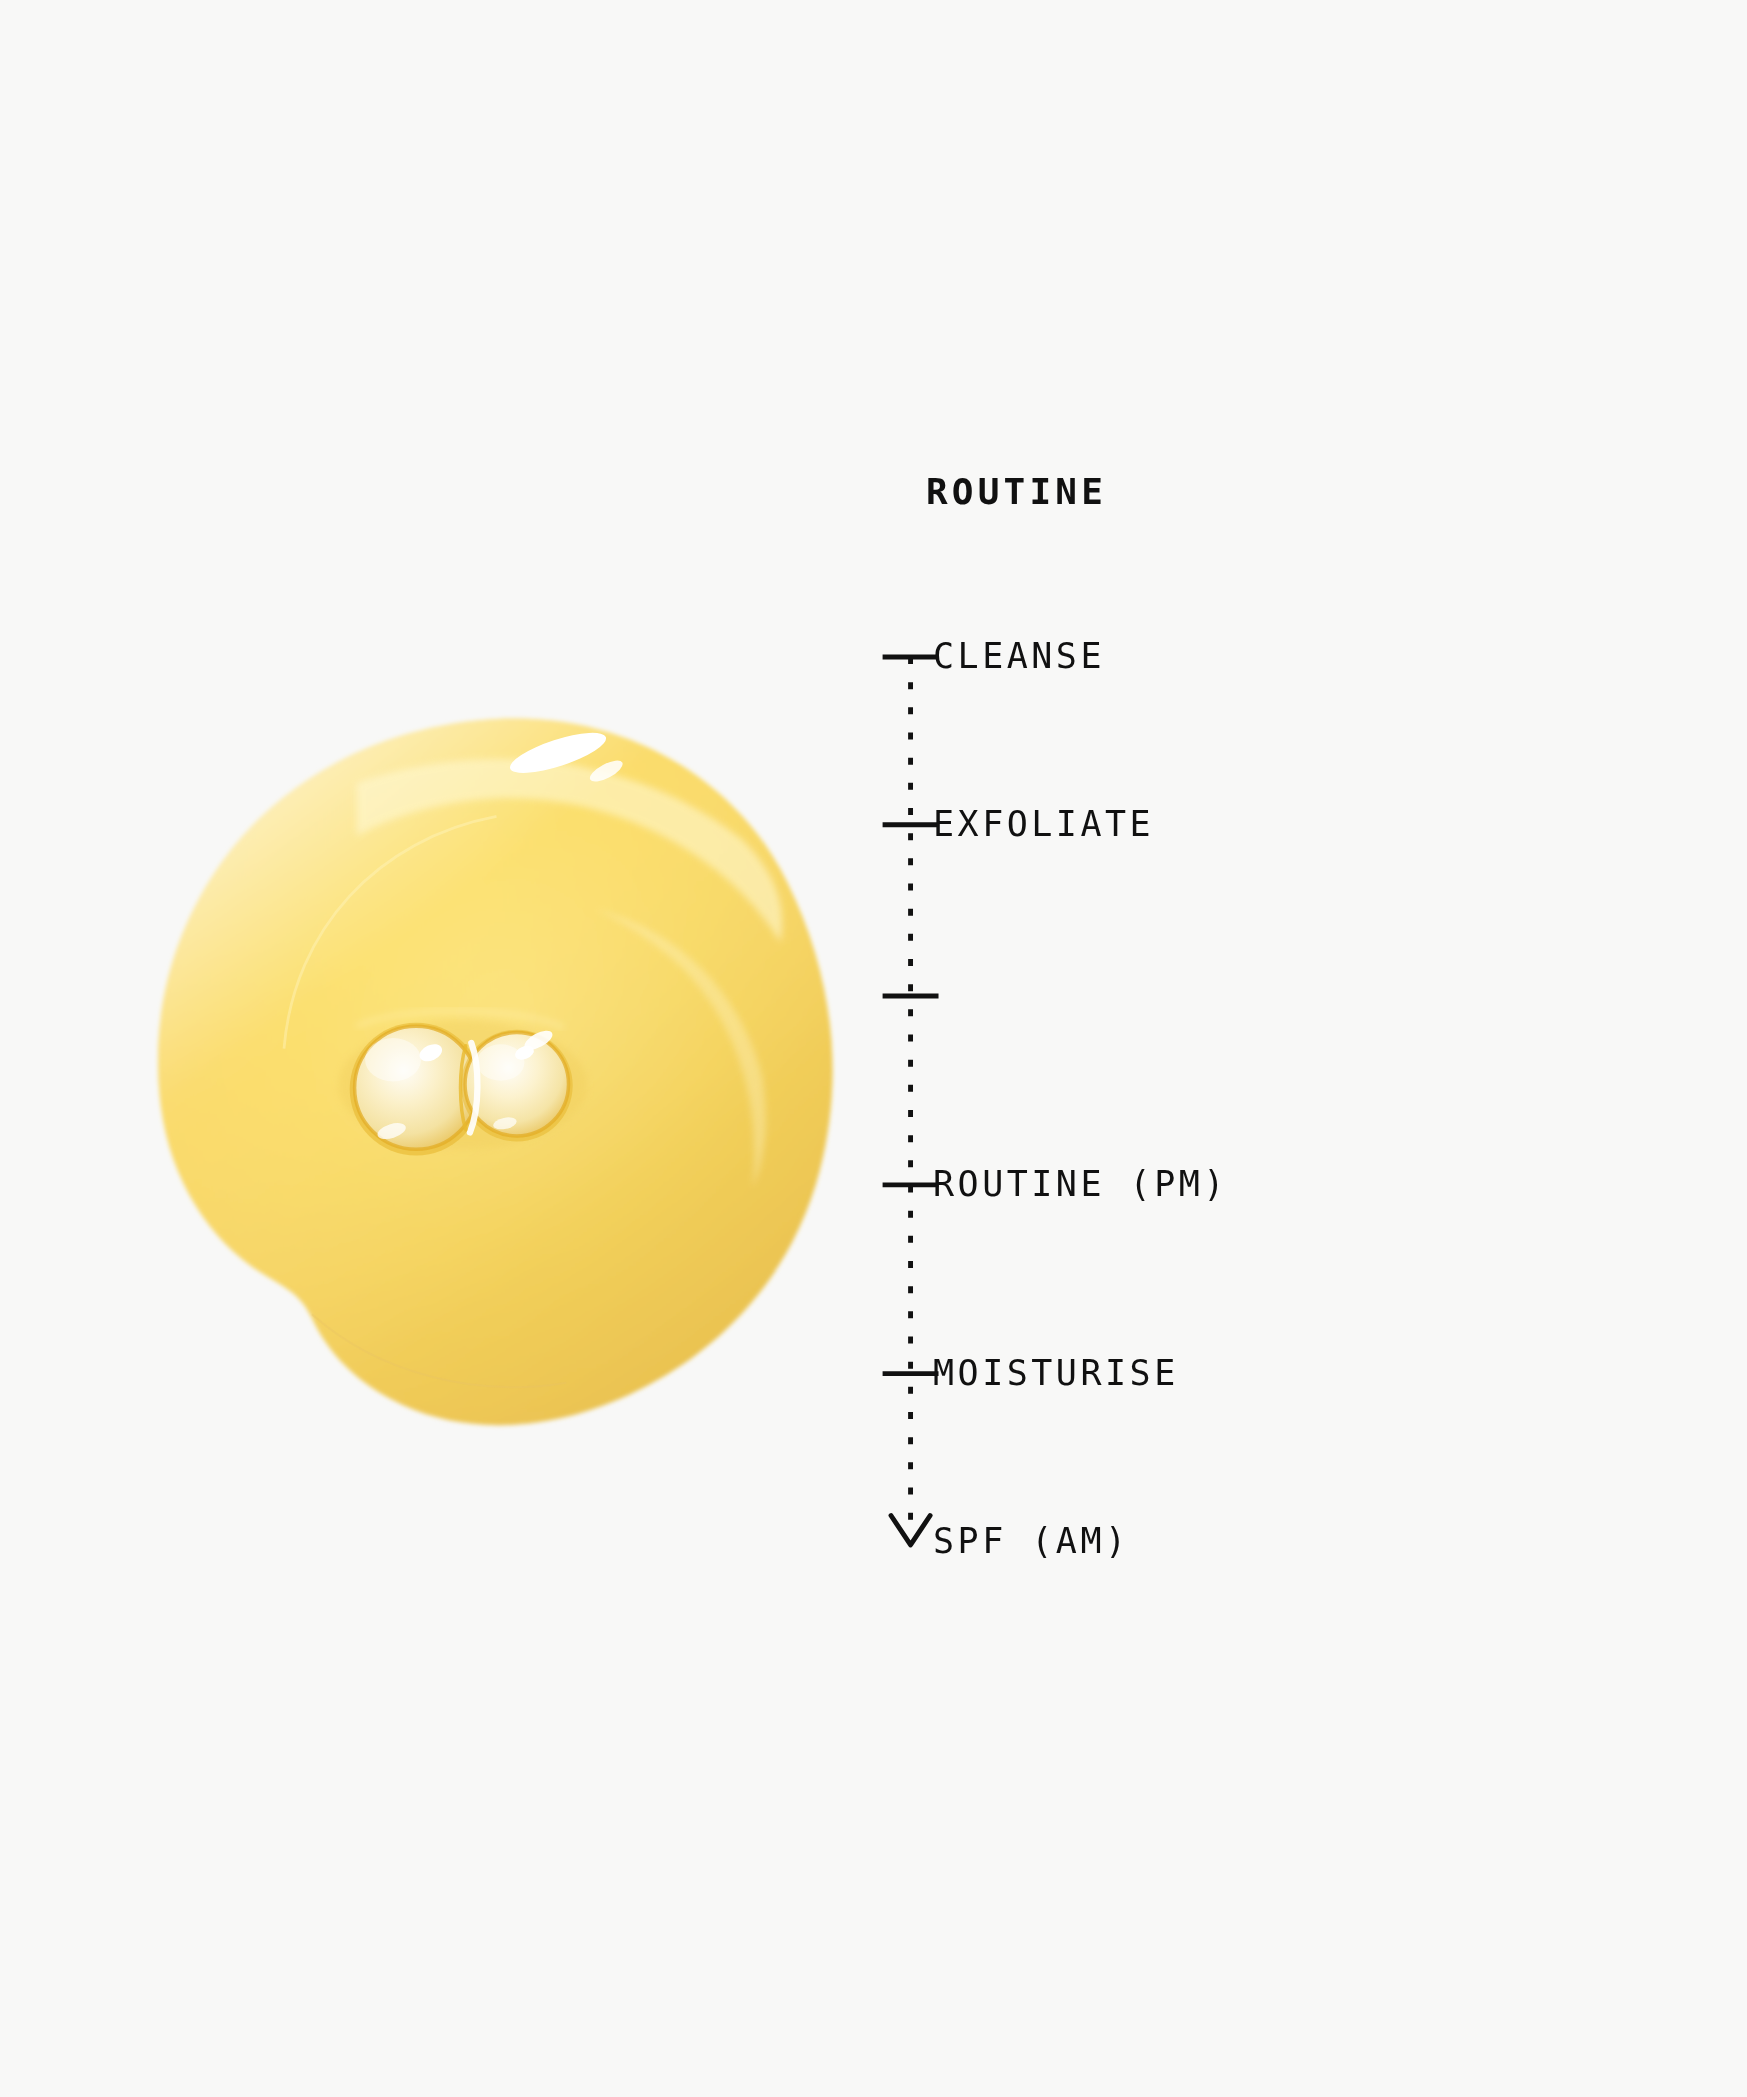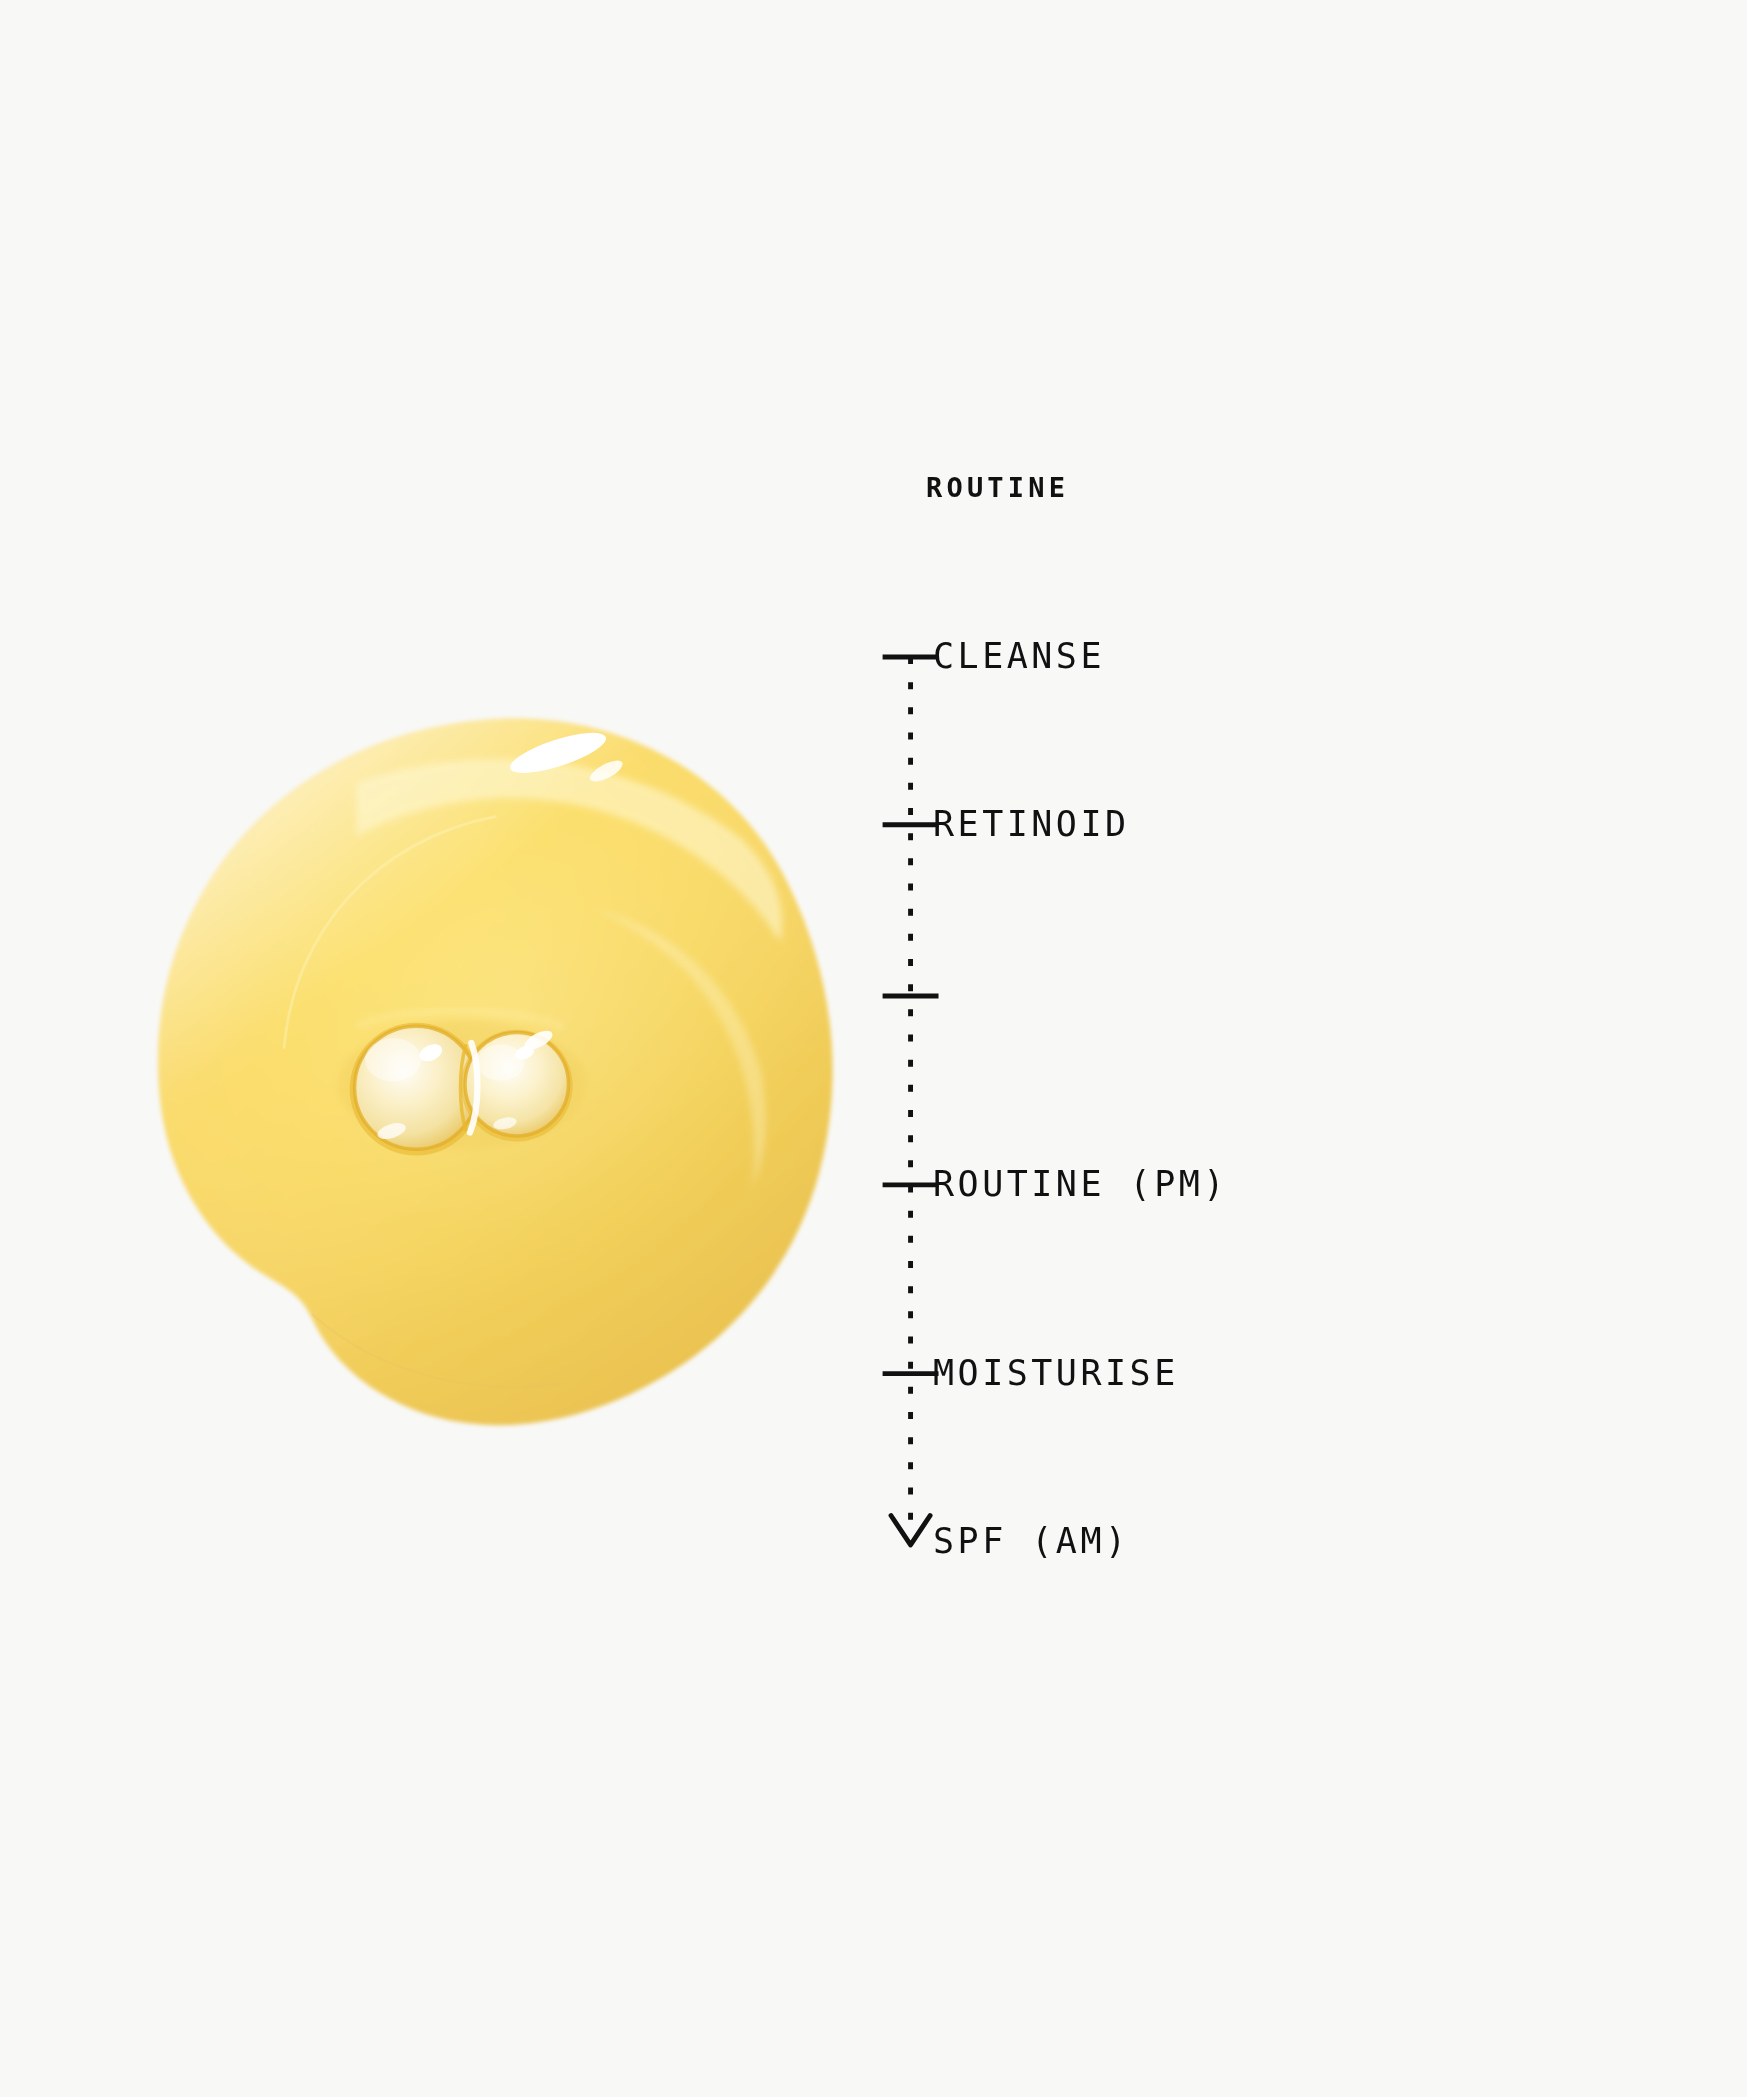--- a/index.html
+++ b/index.html
@@ -35,21 +35,21 @@
     left: 877px;
     top: 447px;
     width: 783px;
     height: 1203px;
   }
 
   #routine-title {
     position: absolute;
     left: 49px;
     top: 26.6px;
-    font-size: 27px;
+    font-size: 36px;
     font-weight: 700;
     letter-spacing: 4.2px;
     color: #111111;
     line-height: 1;
     white-space: nowrap;
   }
 
   
   #timeline {
     position: absolute;
@@ -240,21 +240,21 @@
       </g>
     </svg>
 
     <ol id="routine-steps">
 
       <li class="step" style="top:176px;">
         <span class="step-label">CLEANSE</span>
       </li>
 
       <li class="step" style="top:344px;">
-        <span class="step-label">RETINOID</span>
+        <span class="step-label">EXFOLIATE</span>
       </li>
 
 
       <li class="step" style="top:704px;">
         <span class="step-label">ROUTINE (PM)</span>
       </li>
 
       <li class="step" style="top:893px;">
         <span class="step-label">MOISTURISE</span>
       </li>

